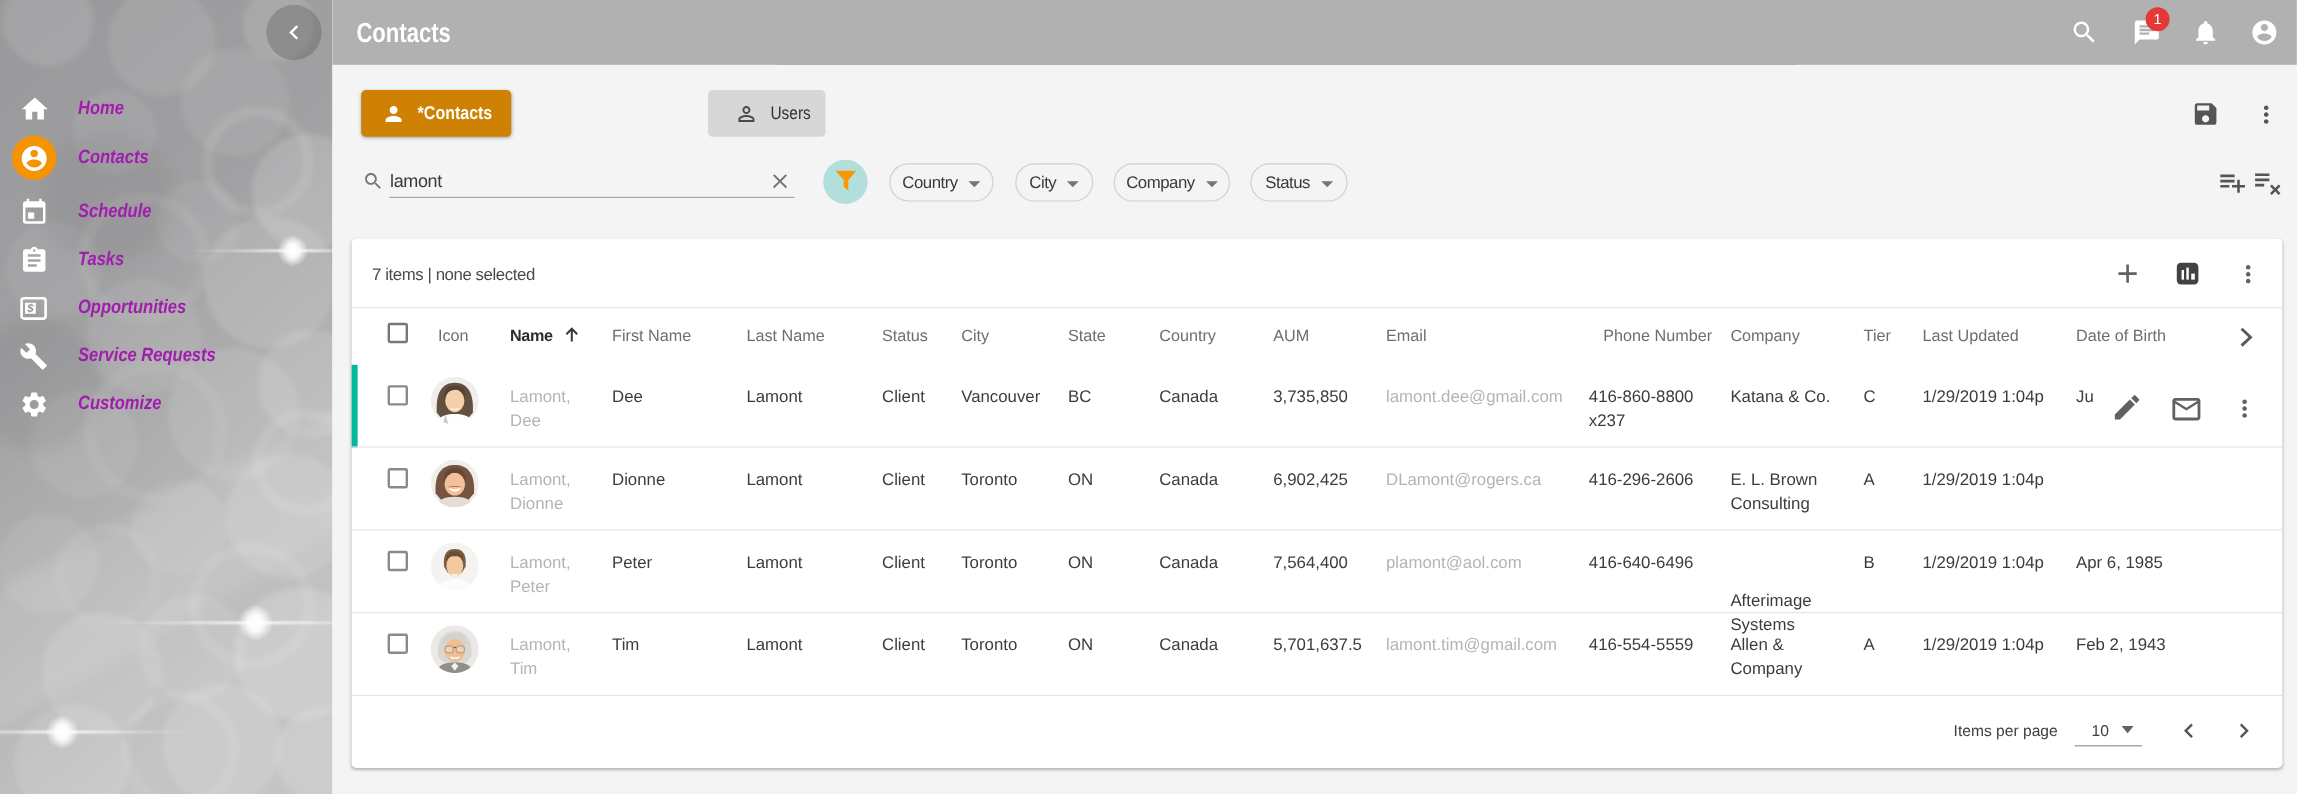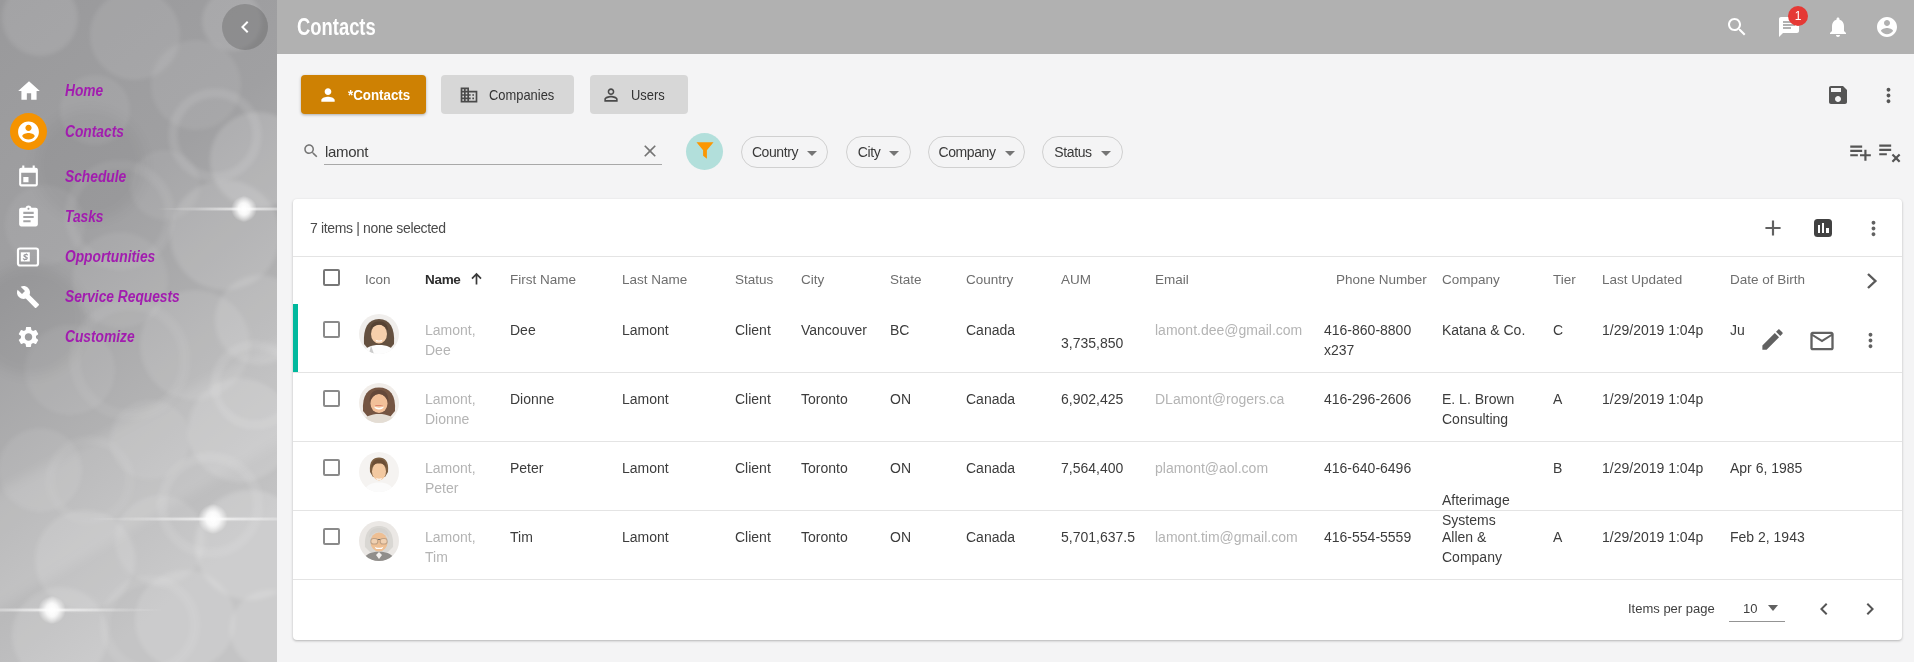--- a/index.html
+++ b/index.html
@@ -26,21 +26,21 @@
 #topbar .title { position:absolute; left:20px; top:14px; color:#fff; font-size:23px; font-weight:700; transform:scaleX(0.80); transform-origin:0 50%; }
 .tbicon { position:absolute; top:15px; }
 
 
 .tabbtn { position:absolute; top:75px; height:39px; border-radius:4px; font-size:15px;
   display:flex; align-items:center; }
 .tabbtn .lbl { margin-left:10px; display:inline-block; transform:scaleX(0.86); transform-origin:0 50%; }
 #btnContacts { left:301px; width:125px; font-size:15.5px; background:#CE8103; color:#fff; font-weight:700;
   box-shadow:0 1px 3px rgba(0,0,0,0.3); padding-left:17px; }
 #btnCompanies { left:441px; width:133px; background:#d7d7d7; color:#333; padding-left:18px; }
-#btnUsers { left:590px; width:98px; background:#d7d7d7; color:#333; padding-left:11px; }
+#btnUsers { left:590px; width:98px; background:#d7d7d7; color:#333; padding-left:22px; }
 .chip { position:absolute; top:136px; height:32px; border:1px solid #d0d0d0; border-radius:16px;
   color:#3a3a3a; font-size:14px; letter-spacing:-0.4px; display:flex; align-items:center; justify-content:center; }
 .chip .tri { width:0; height:0; border-left:5px solid transparent; border-right:5px solid transparent;
   border-top:5px solid #757575; margin-left:9px; margin-top:2px; }
 
 
 #card { left:293px; top:199px; width:1609px; height:441px; background:#fff; border-radius:4px;
   box-shadow:0 1px 3px rgba(0,0,0,0.18), 0 1px 2px rgba(0,0,0,0.1); }
 .cell { position:absolute; font-size:14px; color:#3c3c3c; line-height:20px; white-space:nowrap; }
 .gray { color:#b4b4b4; }
@@ -205,26 +205,20 @@
         <path d="M12 2C6.48 2 2 6.48 2 12s4.48 10 10 10 10-4.48 10-10S17.52 2 12 2zm0 3c1.66 0 3 1.34 3 3s-1.34 3-3 3-3-1.34-3-3 1.34-3 3-3zm0 14.2c-2.5 0-4.71-1.28-6-3.22.03-1.99 4-3.08 6-3.08 1.99 0 5.97 1.09 6 3.08-1.29 1.94-3.5 3.22-6 3.22z" fill="#fff"></path>
       </svg>
   </div>
 
   <div id="btnContacts" class="tabbtn">
     <svg width="20" height="20" viewBox="0 0 24 24">
         <path d="M12 12c2.21 0 4-1.79 4-4s-1.79-4-4-4-4 1.79-4 4 1.79 4 4 4zm0 2c-2.67 0-8 1.34-8 4v2h16v-2c0-2.66-5.33-4-8-4z" fill="#fff"></path>
       </svg>
     <span class="lbl">*Contacts</span>
   </div>
-  <div id="btnCompanies" class="tabbtn">
-    <svg width="20" height="20" viewBox="0 0 24 24">
-        <path d="M12 7V3H2v18h20V7H12zM6 19H4v-2h2v2zm0-4H4v-2h2v2zm0-4H4V9h2v2zm0-4H4V5h2v2zm4 12H8v-2h2v2zm0-4H8v-2h2v2zm0-4H8V9h2v2zm0-4H8V5h2v2zm10 12h-8v-2h2v-2h-2v-2h2v-2h-2V9h8v10zm-2-8h-2v2h2v-2zm0 4h-2v2h2v-2z" fill="#4a4a4a"></path>
-      </svg>
-    <span class="lbl">Companies</span>
-  </div>
   <div id="btnUsers" class="tabbtn">
     <svg width="20" height="20" viewBox="0 0 24 24">
         <path d="M12 5.9c1.16 0 2.1.94 2.1 2.1s-.94 2.1-2.1 2.1S9.9 9.16 9.9 8s.94-2.1 2.1-2.1m0 9c2.97 0 6.1 1.46 6.1 2.1v1.1H5.9V17c0-.64 3.13-2.1 6.1-2.1M12 4C9.79 4 8 5.79 8 8s1.79 4 4 4 4-1.79 4-4-1.79-4-4-4zm0 9c-2.67 0-8 1.34-8 4v3h16v-3c0-2.66-5.33-4-8-4z" fill="#4a4a4a"></path>
       </svg>
     <span class="lbl">Users</span>
   </div>
 
   <svg class="abs" style="left:302px;top:142px;" width="18" height="18" viewBox="0 0 24 24">
       <path d="M15.5 14h-.79l-.28-.27C15.41 12.59 16 11.11 16 9.5 16 5.91 13.09 3 9.5 3S3 5.91 3 9.5 5.91 16 9.5 16c1.61 0 3.09-.59 4.23-1.57l.27.28v.79l5 4.99L20.49 19l-4.99-5zm-6 0C7.01 14 5 11.99 5 9.5S7.01 5 9.5 5 14 7.01 14 9.5 11.99 14 9.5 14z" fill="#757575"></path>
     </svg>
@@ -314,21 +308,21 @@
         <path d="M12 31.5 L15 40 L10 40 Z" fill="#3d3d3d" opacity="0.25"></path>
       </svg>
     </div>
     <div class="cell gray" style="left:132px;top:121px;">Lamont,<br>Dee</div>
     <div class="cell" style="left:217px;top:121px;">Dee</div>
     <div class="cell" style="left:329px;top:121px;">Lamont</div>
     <div class="cell" style="left:442px;top:121px;">Client</div>
     <div class="cell" style="left:508px;top:121px;">Vancouver</div>
     <div class="cell" style="left:597px;top:121px;">BC</div>
     <div class="cell" style="left:673px;top:121px;">Canada</div>
-    <div class="cell" style="left:768px;top:121px;margin-top:13px;">3,735,850</div>
+    <div class="cell" style="left:768px;top:121px;">3,735,850</div>
     <div class="cell gray" style="left:862px;top:121px;">lamont.dee@gmail.com</div>
     <div class="cell" style="left:1031px;top:121px;">416-860-8800<br>x237</div>
     <div class="cell" style="left:1149px;top:121px;">Katana &amp; Co.</div>
     <div class="cell" style="left:1260px;top:121px;">C</div>
     <div class="cell" style="left:1309px;top:121px;">1/29/2019 1:04p</div>
     <div class="cell" style="left:1437px;top:121px;">Ju</div>
     <svg style="position:absolute;left:1466px;top:127px;" width="27" height="27" viewBox="0 0 24 24">
         <path d="M3 17.25V21h3.75L17.81 9.94l-3.75-3.75L3 17.25zM20.71 7.04c.39-.39.39-1.02 0-1.41l-2.34-2.34c-.39-.39-1.02-.39-1.41 0l-1.83 1.83 3.75 3.75 1.83-1.83z" fill="#616161"></path>
       </svg>
     <svg style="position:absolute;left:1515px;top:128px;" width="28" height="28" viewBox="0 0 24 24">

